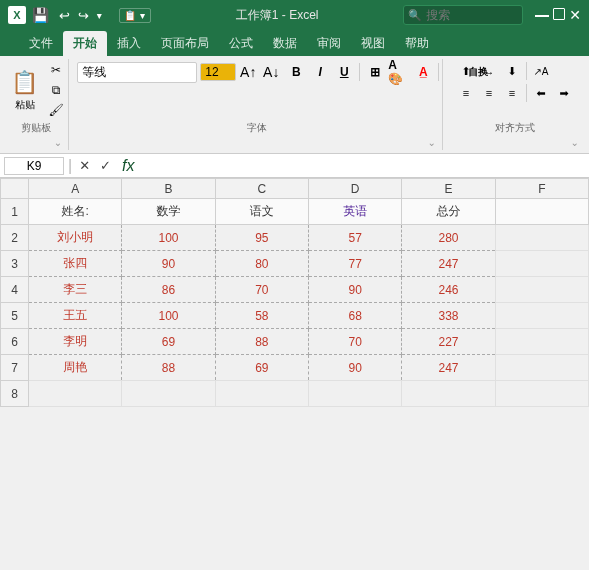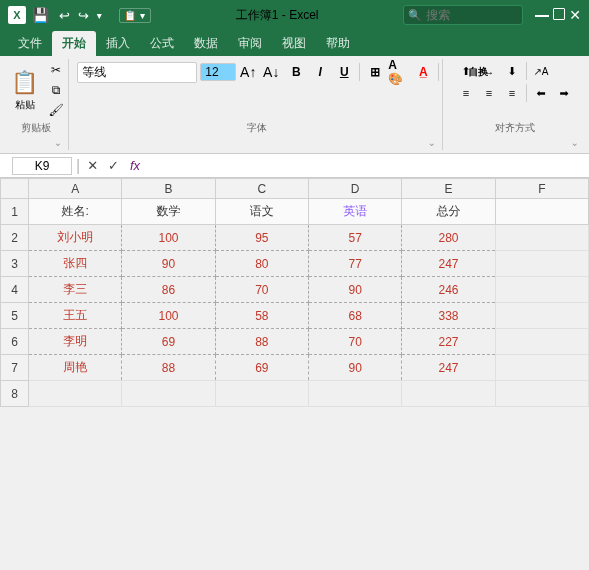--- a/index.html
+++ b/index.html
@@ -30,21 +30,21 @@
       color: white;
       font-size: 14px;
     }
     .title-bar-undo-redo {
       display: flex; gap: 2px; align-items: center;
     }
     .title-bar-btn {
       color: white; font-size: 13px; padding: 1px 3px; cursor: pointer;
     }
     .title-bar-title {
-      flex: 1; text-align: center; font-size: 12px; color: #000000;
+      flex: 1; text-align: center; font-size: 12px; color: #e5e5e5;
     }
     .search-box {
       position: relative;
       display: flex; align-items: center;
     }
     .search-input {
       background: #1a5c38;
       border: 1px solid #2e8b57;
       border-radius: 3px;
       color: rgba(255,255,255,0.8);
@@ -55,21 +55,21 @@
     }
     .search-icon-label {
       position: absolute; left: 5px; color: rgba(255,255,255,0.7); font-size: 11px;
     }
 
     
     .ribbon-tabs {
       background: #217346;
       display: flex;
       align-items: flex-end;
-      padding: 0 8px;
+      padding: 0 19px;
       height: 26px;
     }
     .ribbon-tab {
       padding: 4px 10px;
       font-size: 12px;
       color: rgba(255,255,255,0.85);
       cursor: pointer;
       border-radius: 3px 3px 0 0;
     }
     .ribbon-tab.active {
@@ -115,43 +115,43 @@
     }
     .paste-label { font-size: 10px; }
     .small-icons { display: flex; flex-direction: column; gap: 2px; }
     .small-icon-btn {
       width: 20px; height: 18px; font-size: 12px; display: flex; align-items: center; justify-content: center; cursor: pointer; border-radius: 2px;
     }
     .font-name-box {
       border: 1px solid #ccc; background: white; padding: 1px 4px; font-size: 12px; width: 120px; border-radius: 2px;
     }
     .font-size-box {
-      border: 1px solid #ccc; background: #7dd3fc; padding: 1px 4px; font-size: 12px; width: 36px; border-radius: 2px;
+      border: 1px solid #ccc; background: #eab308; padding: 1px 4px; font-size: 12px; width: 36px; border-radius: 2px;
     }
     .icon-btn {
       width: 22px; height: 22px; display: flex; align-items: center; justify-content: center; cursor: pointer; border-radius: 2px; font-size: 13px;
     }
     .font-style-row { display: flex; gap: 2px; align-items: center; }
     .font-style-btn {
       width: 22px; height: 22px; display: flex; align-items: center; justify-content: center; cursor: pointer; border-radius: 2px; font-size: 12px; font-weight: bold;
     }
     .group-bottom-indicator { font-size: 10px; color: #999; align-self: flex-end; cursor: pointer; }
     .align-btn {
       width: 22px; height: 20px; display: flex; align-items: center; justify-content: center; cursor: pointer; border-radius: 2px; font-size: 11px;
     }
 
     
     .formula-bar {
-      display: flex; align-items: center; background: white; border-bottom: 1px solid #ccc; height: 24px; padding: 0 12px; gap: 4px;
+      display: flex; align-items: center; background: white; border-bottom: 1px solid #ccc; height: 24px; padding: 0 4px; gap: 4px;
     }
     .name-box {
       border: 1px solid #ccc; padding: 1px 4px; font-size: 12px; width: 60px; text-align: center;
     }
     .formula-btn { font-size: 13px; cursor: pointer; padding: 0 3px; color: #444; }
-    .formula-bar-fx { font-size: 13px; font-style: italic; color: #701a75; padding: 0 4px; }
+    .formula-bar-fx { font-size: 16px; font-style: italic; color: #14532d; padding: 0 4px; }
     .formula-input { flex: 1; border: none; outline: none; font-size: 12px; }
     .sheet-table {
       border-collapse: collapse;
       width: 100%;
     }
     .col-header {
       background: #f2f2f2;
       border: 1px solid #d0d0d0;
       text-align: center;
       font-size: 12px;
@@ -223,20 +223,21 @@
       <div style="width:14px;height:2px;background:white;margin-top:7px;cursor:pointer;"></div>
       <div style="width:12px;height:12px;border:1.5px solid white;cursor:pointer;border-radius:1px;"></div>
       <div style="font-size:14px;color:white;cursor:pointer;line-height:1;">✕</div>
     </div>
   </div>
 
   <div class="ribbon-tabs">
     <div class="ribbon-tab">文件</div>
     <div class="ribbon-tab active">开始</div>
     <div class="ribbon-tab">插入</div>
+    <div class="ribbon-tab">页面布局</div>
     <div class="ribbon-tab">公式</div>
     <div class="ribbon-tab">数据</div>
     <div class="ribbon-tab">审阅</div>
     <div class="ribbon-tab">视图</div>
     <div class="ribbon-tab">帮助</div>
   </div>
 
   <div class="ribbon-toolbar">
 
     <div class="ribbon-group">
@@ -329,21 +330,21 @@
           <th class="col-header">E</th>
           <th class="col-header">F</th>
         </tr>
       </thead>
       <tbody id="sheet-body">
       <tr>
             <th class="row-num">1</th>
             <td class="cell-header" style="color: rgb(51, 51, 51); border: 1px solid rgb(208, 208, 208); margin-left: 34px;">姓名:</td>
             <td class="cell-header" style="color: rgb(51, 51, 51); border: 1px solid rgb(208, 208, 208);">数学</td>
             <td class="cell-header" style="color: rgb(51, 51, 51); border: 1px solid rgb(208, 208, 208);">语文</td>
-            <td class="cell-header" style="color: #8b5cf6; border: 1px solid rgb(208, 208, 208);">英语</td>
+            <td class="cell-header" style="color: #4c1d95; border: 1px solid rgb(208, 208, 208);">英语</td>
             <td class="cell-header" style="color: rgb(51, 51, 51); border: 1px solid rgb(208, 208, 208);">总分</td>
             <td class="cell-header" style="color: rgb(51, 51, 51); border: 1px solid rgb(208, 208, 208);"></td>
           </tr>
           <tr>
             <th class="row-num">2</th>
             <td class="cell">刘小明</td>
             <td class="cell">100</td>
             <td class="cell">95</td>
             <td class="cell">57</td>
             <td class="cell">280</td>

